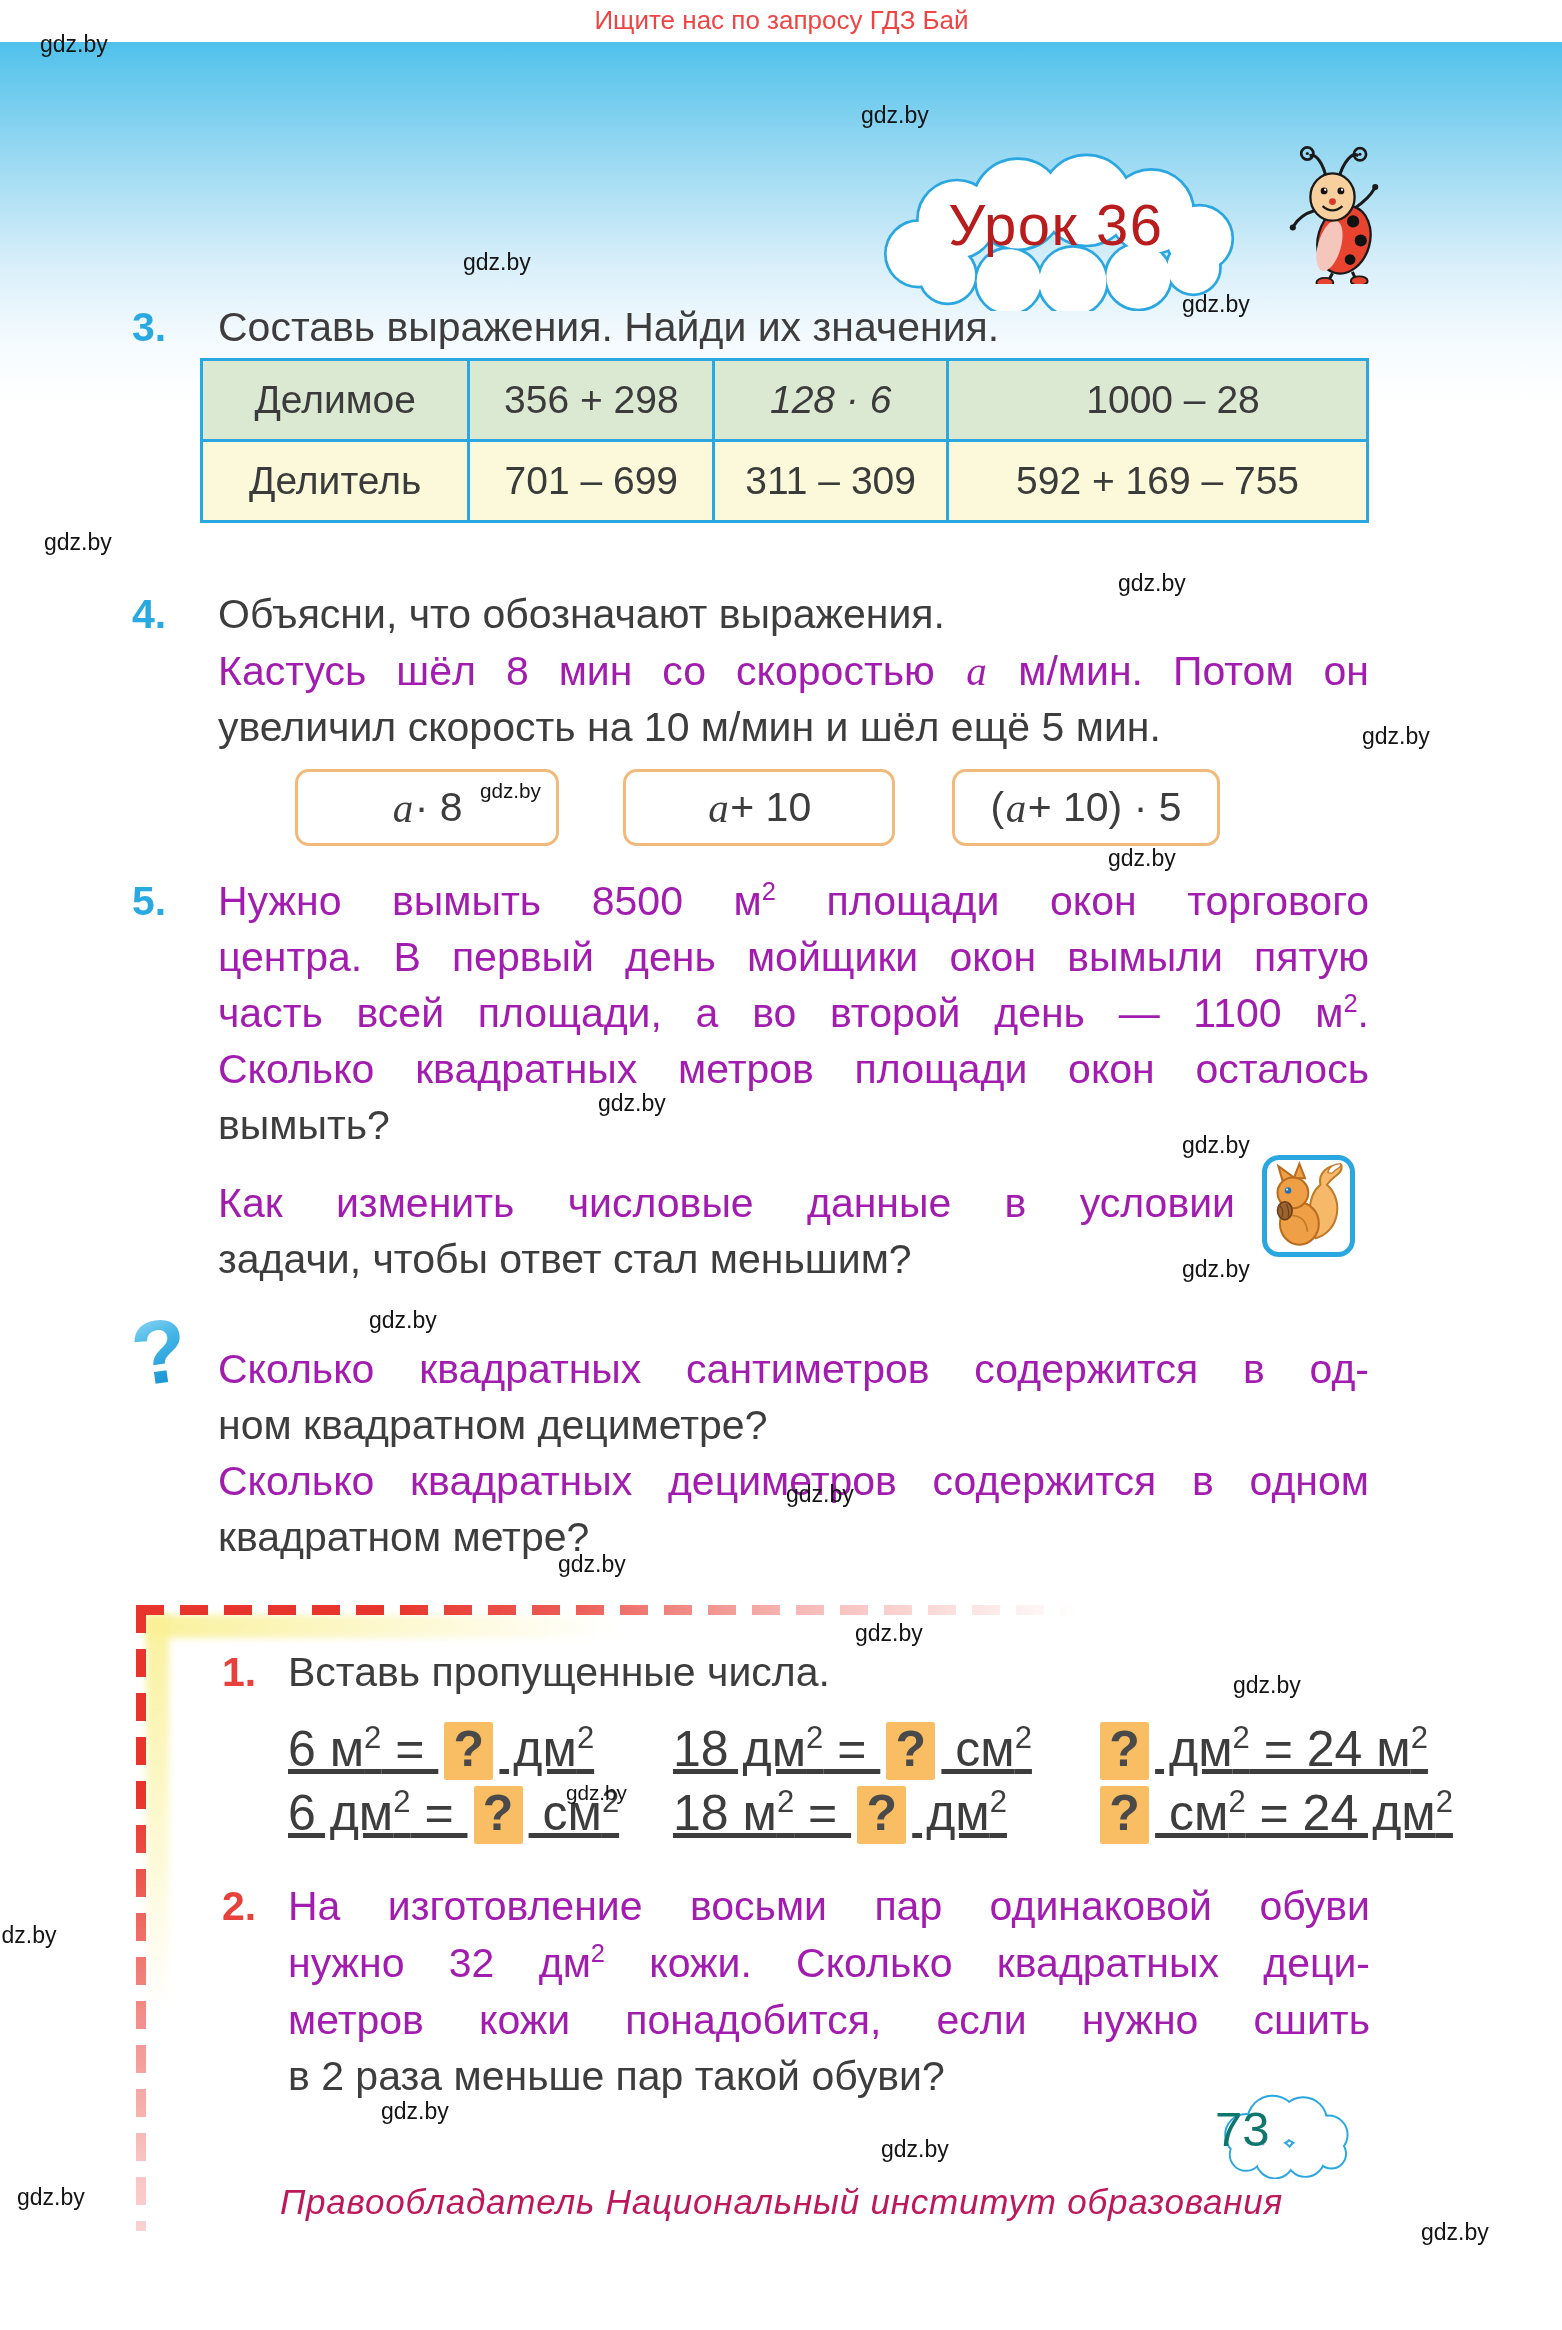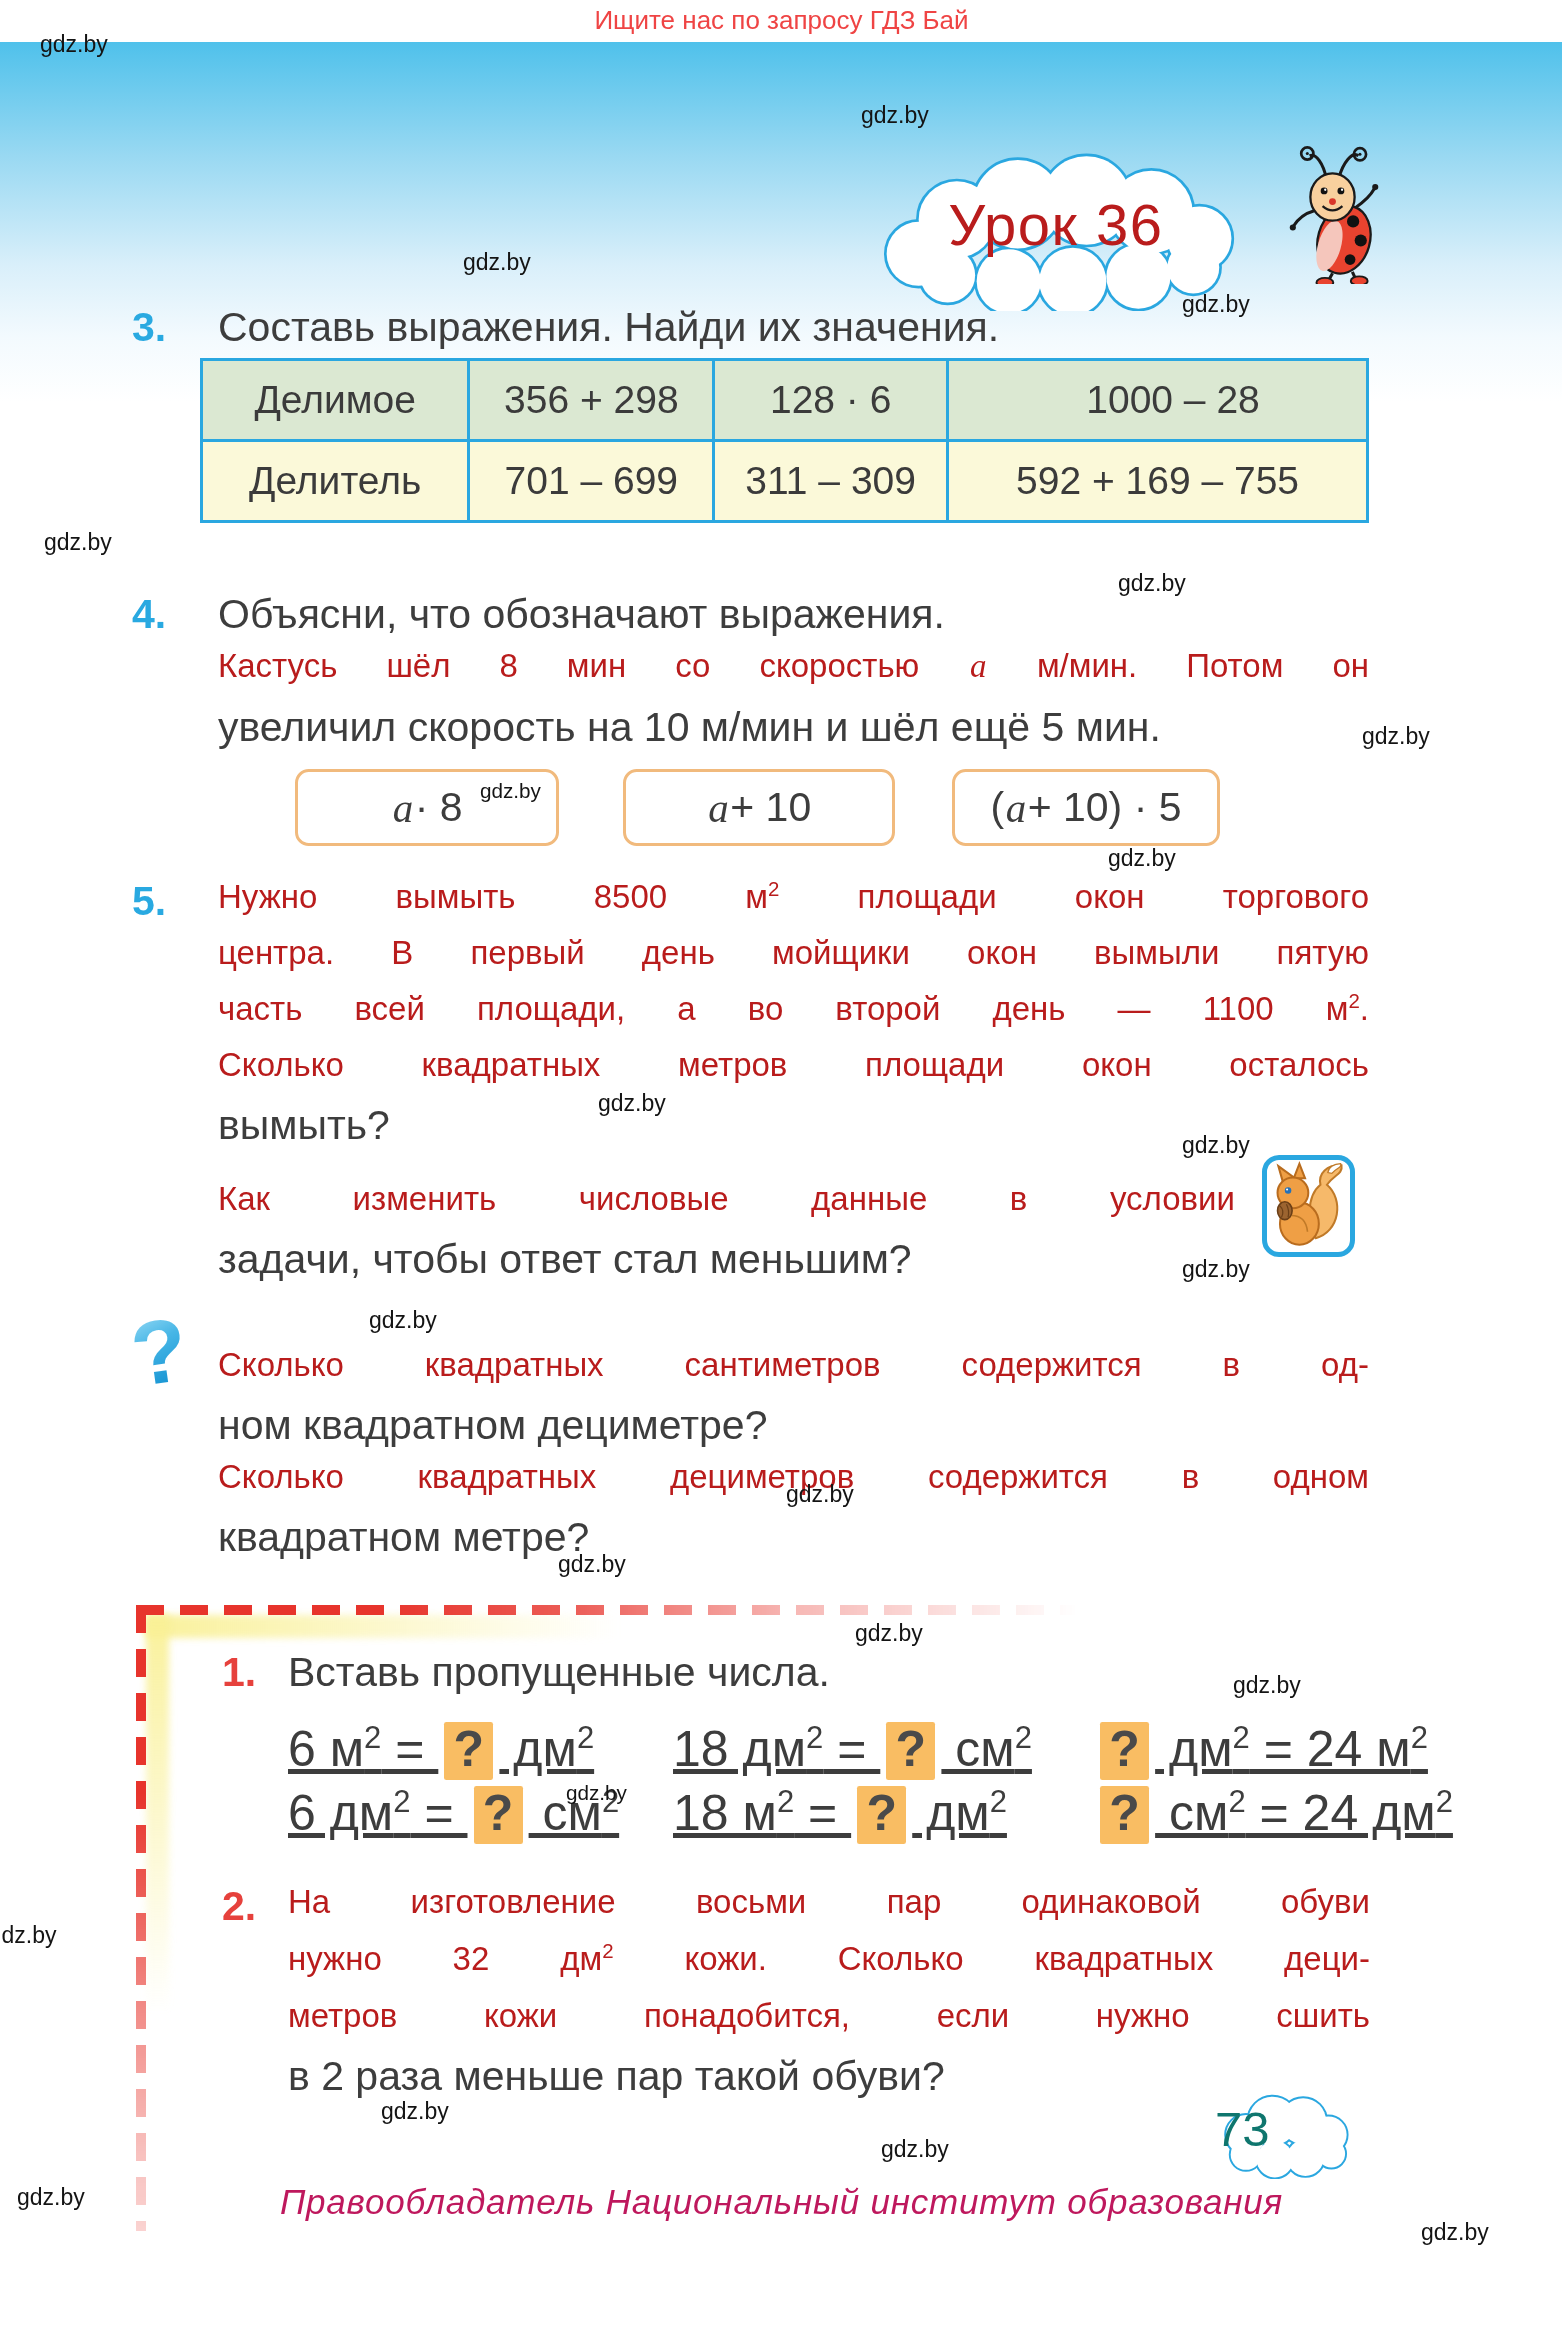--- a/index.html
+++ b/index.html
@@ -14,21 +14,21 @@
   
   .cloud-wrap{position:absolute;left:863px;top:147px;width:386px;height:164px;}
   .cloud-label{position:absolute;left:0;top:44px;width:100%;text-align:center;
         font-size:58px;color:#b91c1c;letter-spacing:1.5px;}
   .pagenum-wrap{position:absolute;left:1215px;top:2089px;width:142px;height:90px;}
   .pagenum-label{position:absolute;left:0;top:12.2px;width:100%;text-align:left;font-size:49px;color:#0f766e;}
   .ladybug{position:absolute;left:1279px;top:139px;width:107px;height:145px;}
   
   .pnum{position:absolute;font-size:41px;font-weight:700;color:#29a9e1;white-space:nowrap;}
   .pnum.red{color:#e6413c;}
-  .jline{position:absolute;font-size:33px;color:#b91c1c;text-align:justify;text-align-last:justify;}
+  .jline{position:absolute;font-size:41px;color:#a21caf;text-align:justify;text-align-last:justify;}
   .pline{position:absolute;font-size:41px;color:#3d3d3d;white-space:nowrap;}
   sup{font-size:0.62em;line-height:0;vertical-align:super;}
   i.var{font-family:"Liberation Serif",serif;font-style:italic;padding:0 1.5px;}
   
   table.t3{position:absolute;left:200px;top:358px;width:1169px;height:156px;
         border-collapse:collapse;table-layout:fixed;}
   table.t3 td{border:3.8px solid #2aa7e0;text-align:center;vertical-align:middle;
         font-size:39px;color:#3b3b3b;white-space:nowrap;}
   table.t3 tr.r1 td{background:#dbe8d2;height:76px;}
   table.t3 tr.r2 td{background:#fbf9d9;height:76px;}
@@ -135,21 +135,21 @@
   </svg>
 
   <div class="pnum" style="left:132px;top:304px;">3.</div>
   <div class="pline" style="left:218px;top:304px;">Составь выражения. Найди их значения.</div>
 
   <table class="t3">
     <tbody>
         <tr class="r1">
       <td style="width:23.5%;">Делимое</td>
       <td style="width:21.5%;">356 + 298</td>
-      <td style="width:20.5%;">128 · 6</td>
+      <td style="width:20.5%;font-style:italic;">128 · 6</td>
       <td style="width:34.5%;padding-left:32px;">1000 – 28</td>
     </tr>
     <tr class="r2">
       <td>Делитель</td>
       <td>701 – 699</td>
       <td>311 – 309</td>
       <td>592 + 169 – 755</td>
     </tr>
   </tbody>
     </table>

